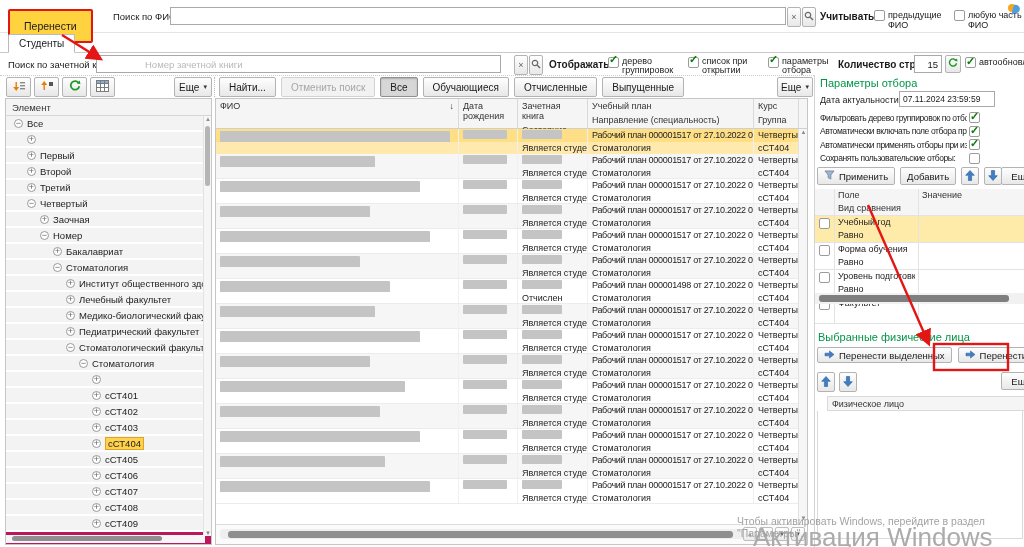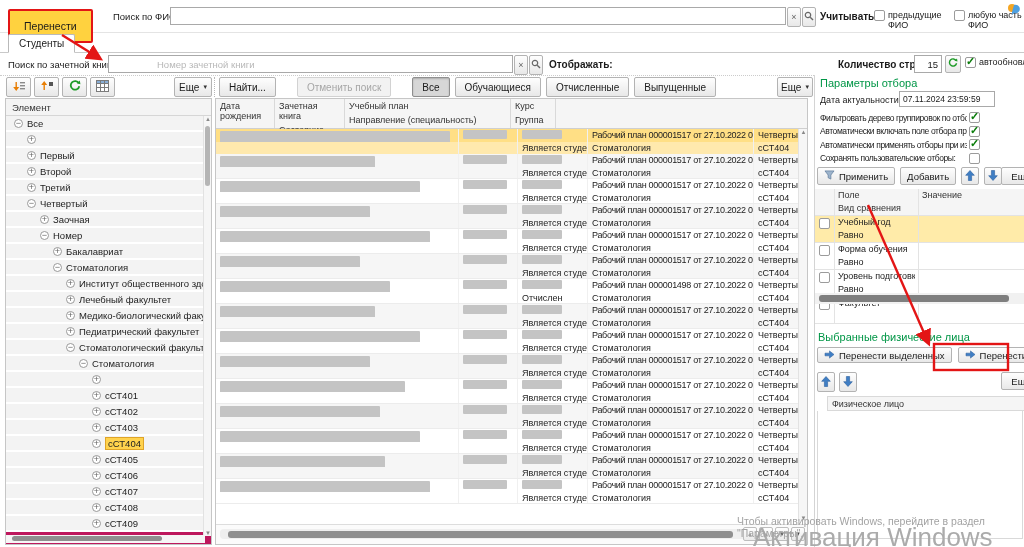--- a/index.html
+++ b/index.html
@@ -42,37 +42,37 @@
   
   #tabstrip { left:0; top:33px; width:1024px; height:20px; }
   #tabstrip .rule { position:absolute; left:0; bottom:0; width:100%; border-bottom:1px solid #c9c9c9; }
   #tab-students { position:absolute; left:8px; top:1px; height:19px; padding:0 10px; background:#fff;
     border:1px solid #b9b9b9; border-bottom:1px solid #fff; border-radius:2px 2px 0 0;
     display:flex; align-items:center; font-size:10px; z-index:2; }
 
   
   #searchrow { left:0; top:53px; width:1024px; height:22px; }
   #book-label { left:8px; top:6px; font-size:9.5px; }
-  #book-input { left:108px; top:2px; width:405px;padding-left:48px; }
+  #book-input { left:96px; top:2px; width:405px;padding-left:48px; }
   #book-clear { left:514px; top:2px; }
   #book-mag { left:529px; top:2px; }
   #display-label { left:549px; top:6px; font-size:10px; }
   #display-opts { left:608px; top:4px; display:flex; gap:14px; }
   #display-opts .cbopt { max-width:66px; line-height:9px; }
   #rows-label { left:838px; top:6px; font-size:10px; }
   #rows-input { left:914px; top:2px; width:28px; text-align:right; }
   #rows-refresh { left:945px; top:2px; width:16px; height:18px; padding:0; }
   #autoupd { left:965px; top:4px; }
 
   
   #cmdbar { left:0; top:75px; width:1024px; height:22px; border-top:1px dotted #ccc; }
   #tree-tools { position:absolute; left:6px; top:1px; display:flex; gap:3px; }
   #tree-more { position:absolute; left:174px; top:1px; width:38px; }
   #cmd-sep { position:absolute; left:214px; top:1px; height:20px; border-left:1px dotted #b9b9b9; }
-  #list-tools { position:absolute; left:219px; top:1px; display:flex; gap:21px;align-items:center; }
+  #list-tools { position:absolute; left:219px; top:1px; display:flex; gap:5px;align-items:center; }
   #list-more { position:absolute; left:777px; top:1px; width:36px; }
 
   
   #tree { left:5px; top:98px; width:207px; height:447px; border:1px solid #c6c6c6; overflow:hidden; background:#be185d; }
   #tree-header { height:17px; background:#f4f4f4; border-bottom:1px solid #d6d6d6; display:flex;
     align-items:center; padding-left:6px; font-size:9.5px; color:#333; }
   #tree-rows { position:absolute; left:0; top:17px; width:199px; height:420px; overflow:hidden; }
   .tree-row { height:16px; display:flex; align-items:center; background:#f3f3f3;
     border-bottom:2px solid #fff; font-size:9.5px; color:#222; white-space:nowrap; overflow:hidden; }
   .tgl { width:9px; height:9px; border:1px solid #9a9a9a; border-radius:50%; background:#fff; color:#666;
@@ -196,20 +196,34 @@
   <button id="book-clear" class="abs btn mini">
     <span>×</span>
     </button>
   <button id="book-mag" class="abs btn mini">
     <span><svg width="10" height="10" viewBox="0 0 10 10">
           <circle cx="4" cy="4" r="2.7" fill="none" stroke="#666" stroke-width="1.2"></circle>
           <line x1="6.2" y1="6.2" x2="9" y2="9" stroke="#666" stroke-width="1.4"></line>
         </svg></span>
     </button>
   <span id="display-label" class="abs bold">Отображать:</span>
+  <div id="display-opts" class="abs">
+      <label class="cbopt">
+        <span class="checkbox checked"></span>
+        <span>дерево группировок</span>
+      </label>
+      <label class="cbopt">
+        <span class="checkbox checked"></span>
+        <span>список при открытии</span>
+      </label>
+      <label class="cbopt">
+        <span class="checkbox checked"></span>
+        <span>параметры отбора</span>
+      </label>
+    </div>
   <span id="rows-label" class="abs bold">Количество строк:</span>
   <input id="rows-input" class="abs input" value="15" style="">
   <button id="rows-refresh" class="abs btn">
     <span><svg width="10" height="10" viewBox="0 0 12 12">
           <path d="M9.8 3.2 A4.3 4.3 0 1 0 10.3 6.3" fill="none" stroke="#1d9b27" stroke-width="1.7"></path>
           <polygon points="10.8,0.5 11.4,4.2 7.8,3.2" fill="#1d9b27"></polygon>
         </svg></span>
     </button>
   <label id="autoupd" class="abs cbopt">
     <span class="checkbox checked"></span>
@@ -409,20 +423,24 @@
     <div class="thumb"></div>
     <span class="arr" style="bottom:0">▼</span>
   </div>
   <div id="tree-hscroll">
     <div class="thumb"></div>
   </div>
 </div>
 
 <div id="list" class="abs">
   <div id="list-header">
+    <div class="hc w-fio" id="col-fio">
+      <span>ФИО</span>
+      <span>↓</span>
+    </div>
     <div class="hc w-birth">Дата рождения</div>
     <div class="hc w-book">
       <div>Зачетная книга</div>
       <div class="sub">Состояние</div>
     </div>
     <div class="hc w-plan">
       <div>Учебный план</div>
       <div class="sub">Направление (специальность)</div>
     </div>
     <div class="hc w-course">

